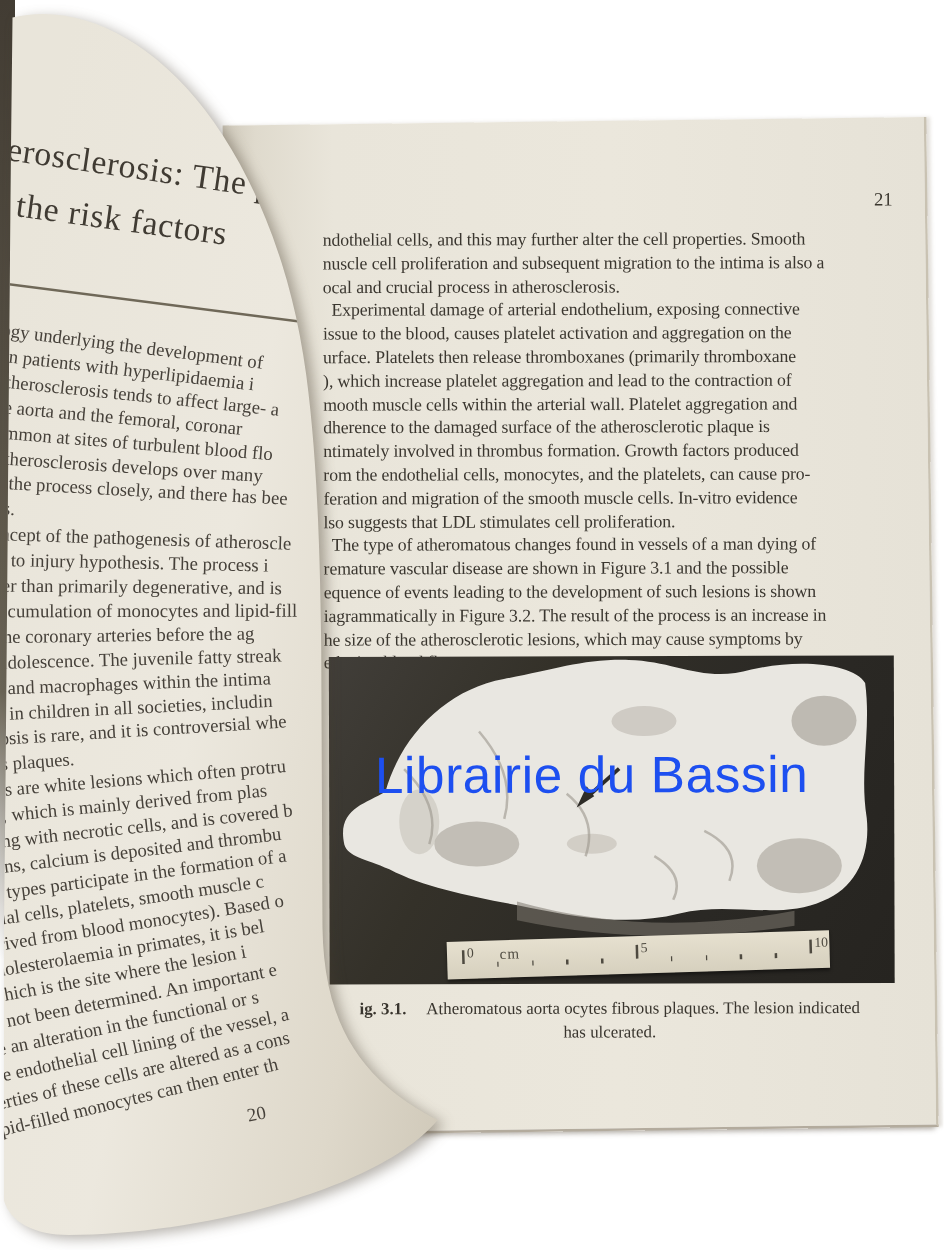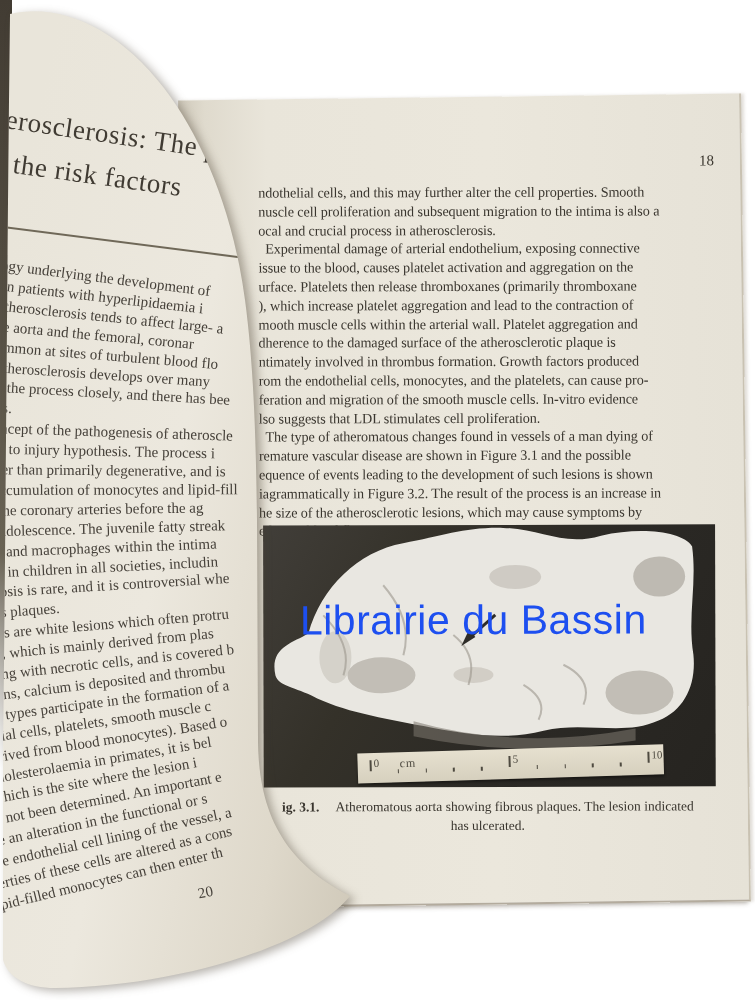--- a/index.html
+++ b/index.html
@@ -58,21 +58,21 @@
     transform:rotate(-11.5deg);}
 </style>
 </head>
 <body>
 
 <div class="scene">
 
   <div class="right-page">
     <div class="rp-inner">
       <div class="rp-header">
-        <span class="hdr-num">18</span>
+        <span class="hdr-num">21</span>
       </div>
 
       <div class="rp-body">
           <div class="rp-line">ndothelial cells, and this may further alter the cell properties. Smooth</div>
           <div class="rp-line">nuscle cell proliferation and subsequent migration to the intima is also a</div>
           <div class="rp-line">ocal and crucial process in atherosclerosis.</div>
           <div class="rp-line">  Experimental damage of arterial endothelium, exposing connective</div>
           <div class="rp-line">issue to the blood, causes platelet activation and aggregation on the</div>
           <div class="rp-line">urface. Platelets then release thromboxanes (primarily thromboxane</div>
           <div class="rp-line">), which increase platelet aggregation and lead to the contraction of</div>
@@ -125,21 +125,21 @@
             <div class="tick minor" style="left: 234.4px;"></div>
             <div class="tick minor" style="left: 262.2px;"></div>
             <div class="tick major" style="left: 290px;"></div>
             <div class="tick-label" style="left: 294px;">10</div>
             <div class="unit-label" style="left: 42px;">cm</div>
           </div>
       </div>
 
       <div class="caption">
         <div>
-          <span class="cap-label">ig. 3.1.</span><span>Atheromatous aorta showing fibrous plaques. The lesion indicated</span>
+          <span class="cap-label">ig. 3.1.</span><span>Atheromatous aorta ocytes fibrous plaques. The lesion indicated</span>
         </div>
         <div>has ulcerated.</div>
       </div>
     </div>
   </div>
 
   <div class="spine-strip"></div>
 
   <div class="lp-shadow">
     <div class="left-page">

